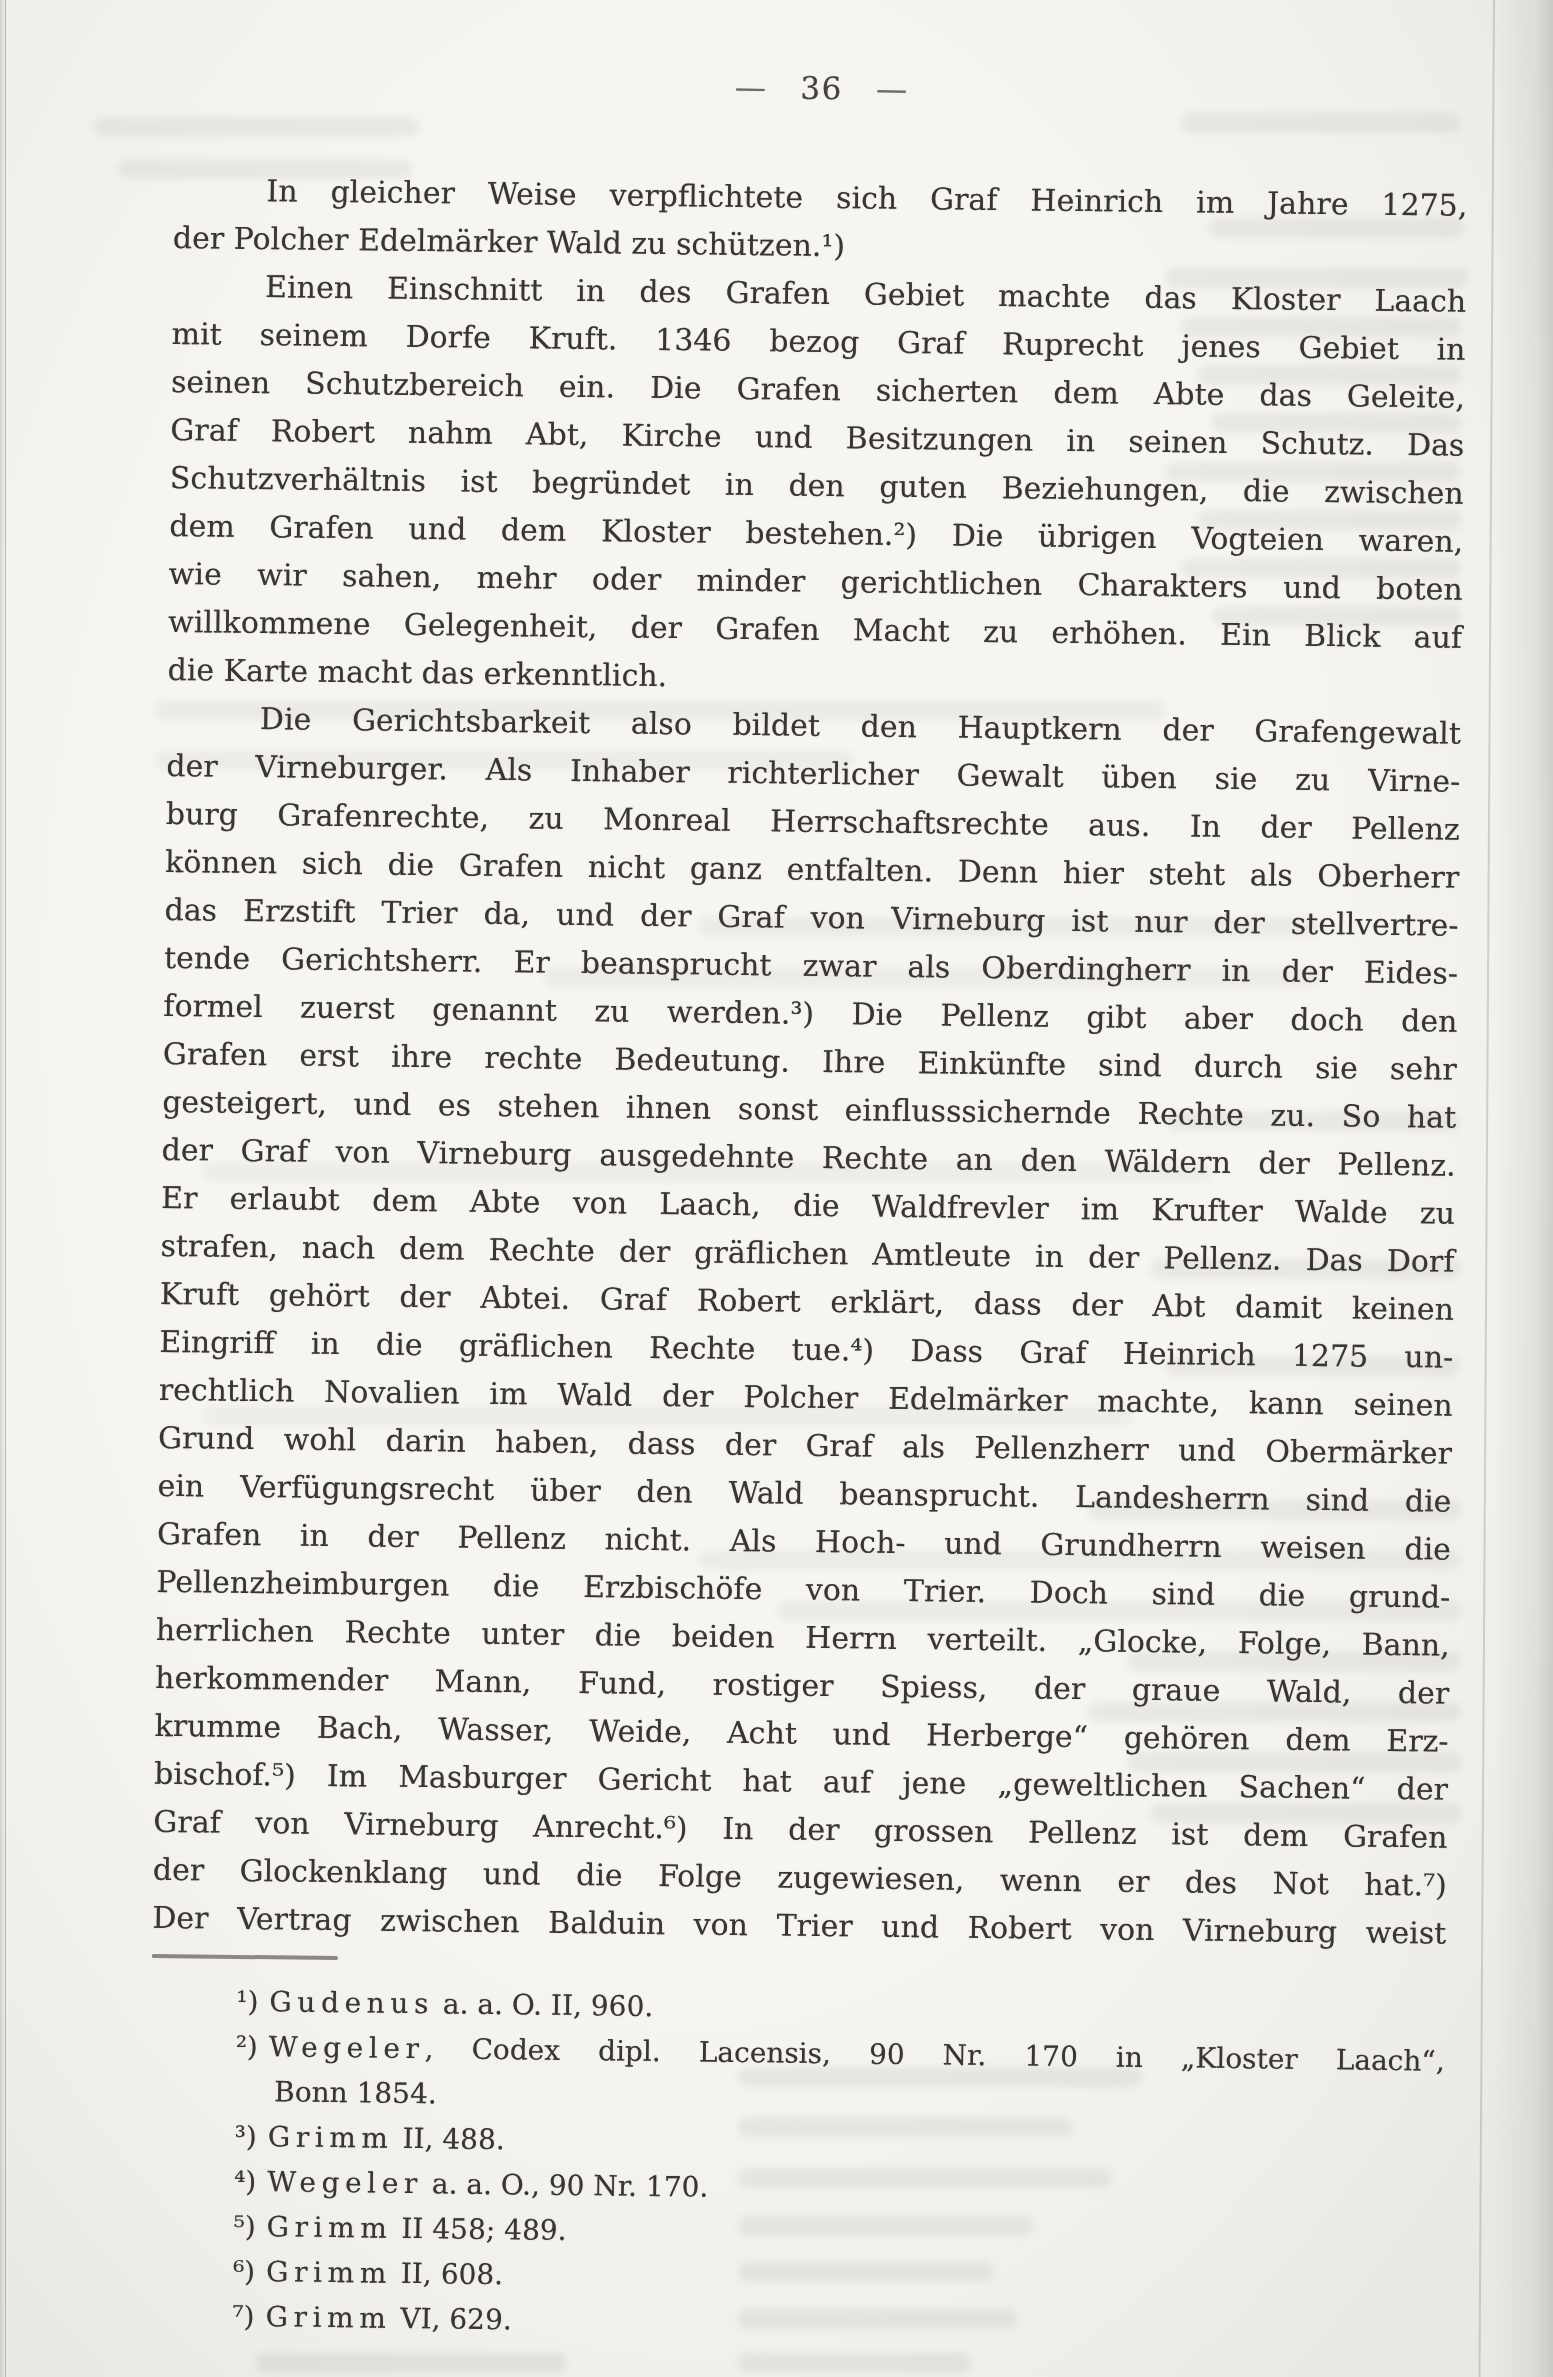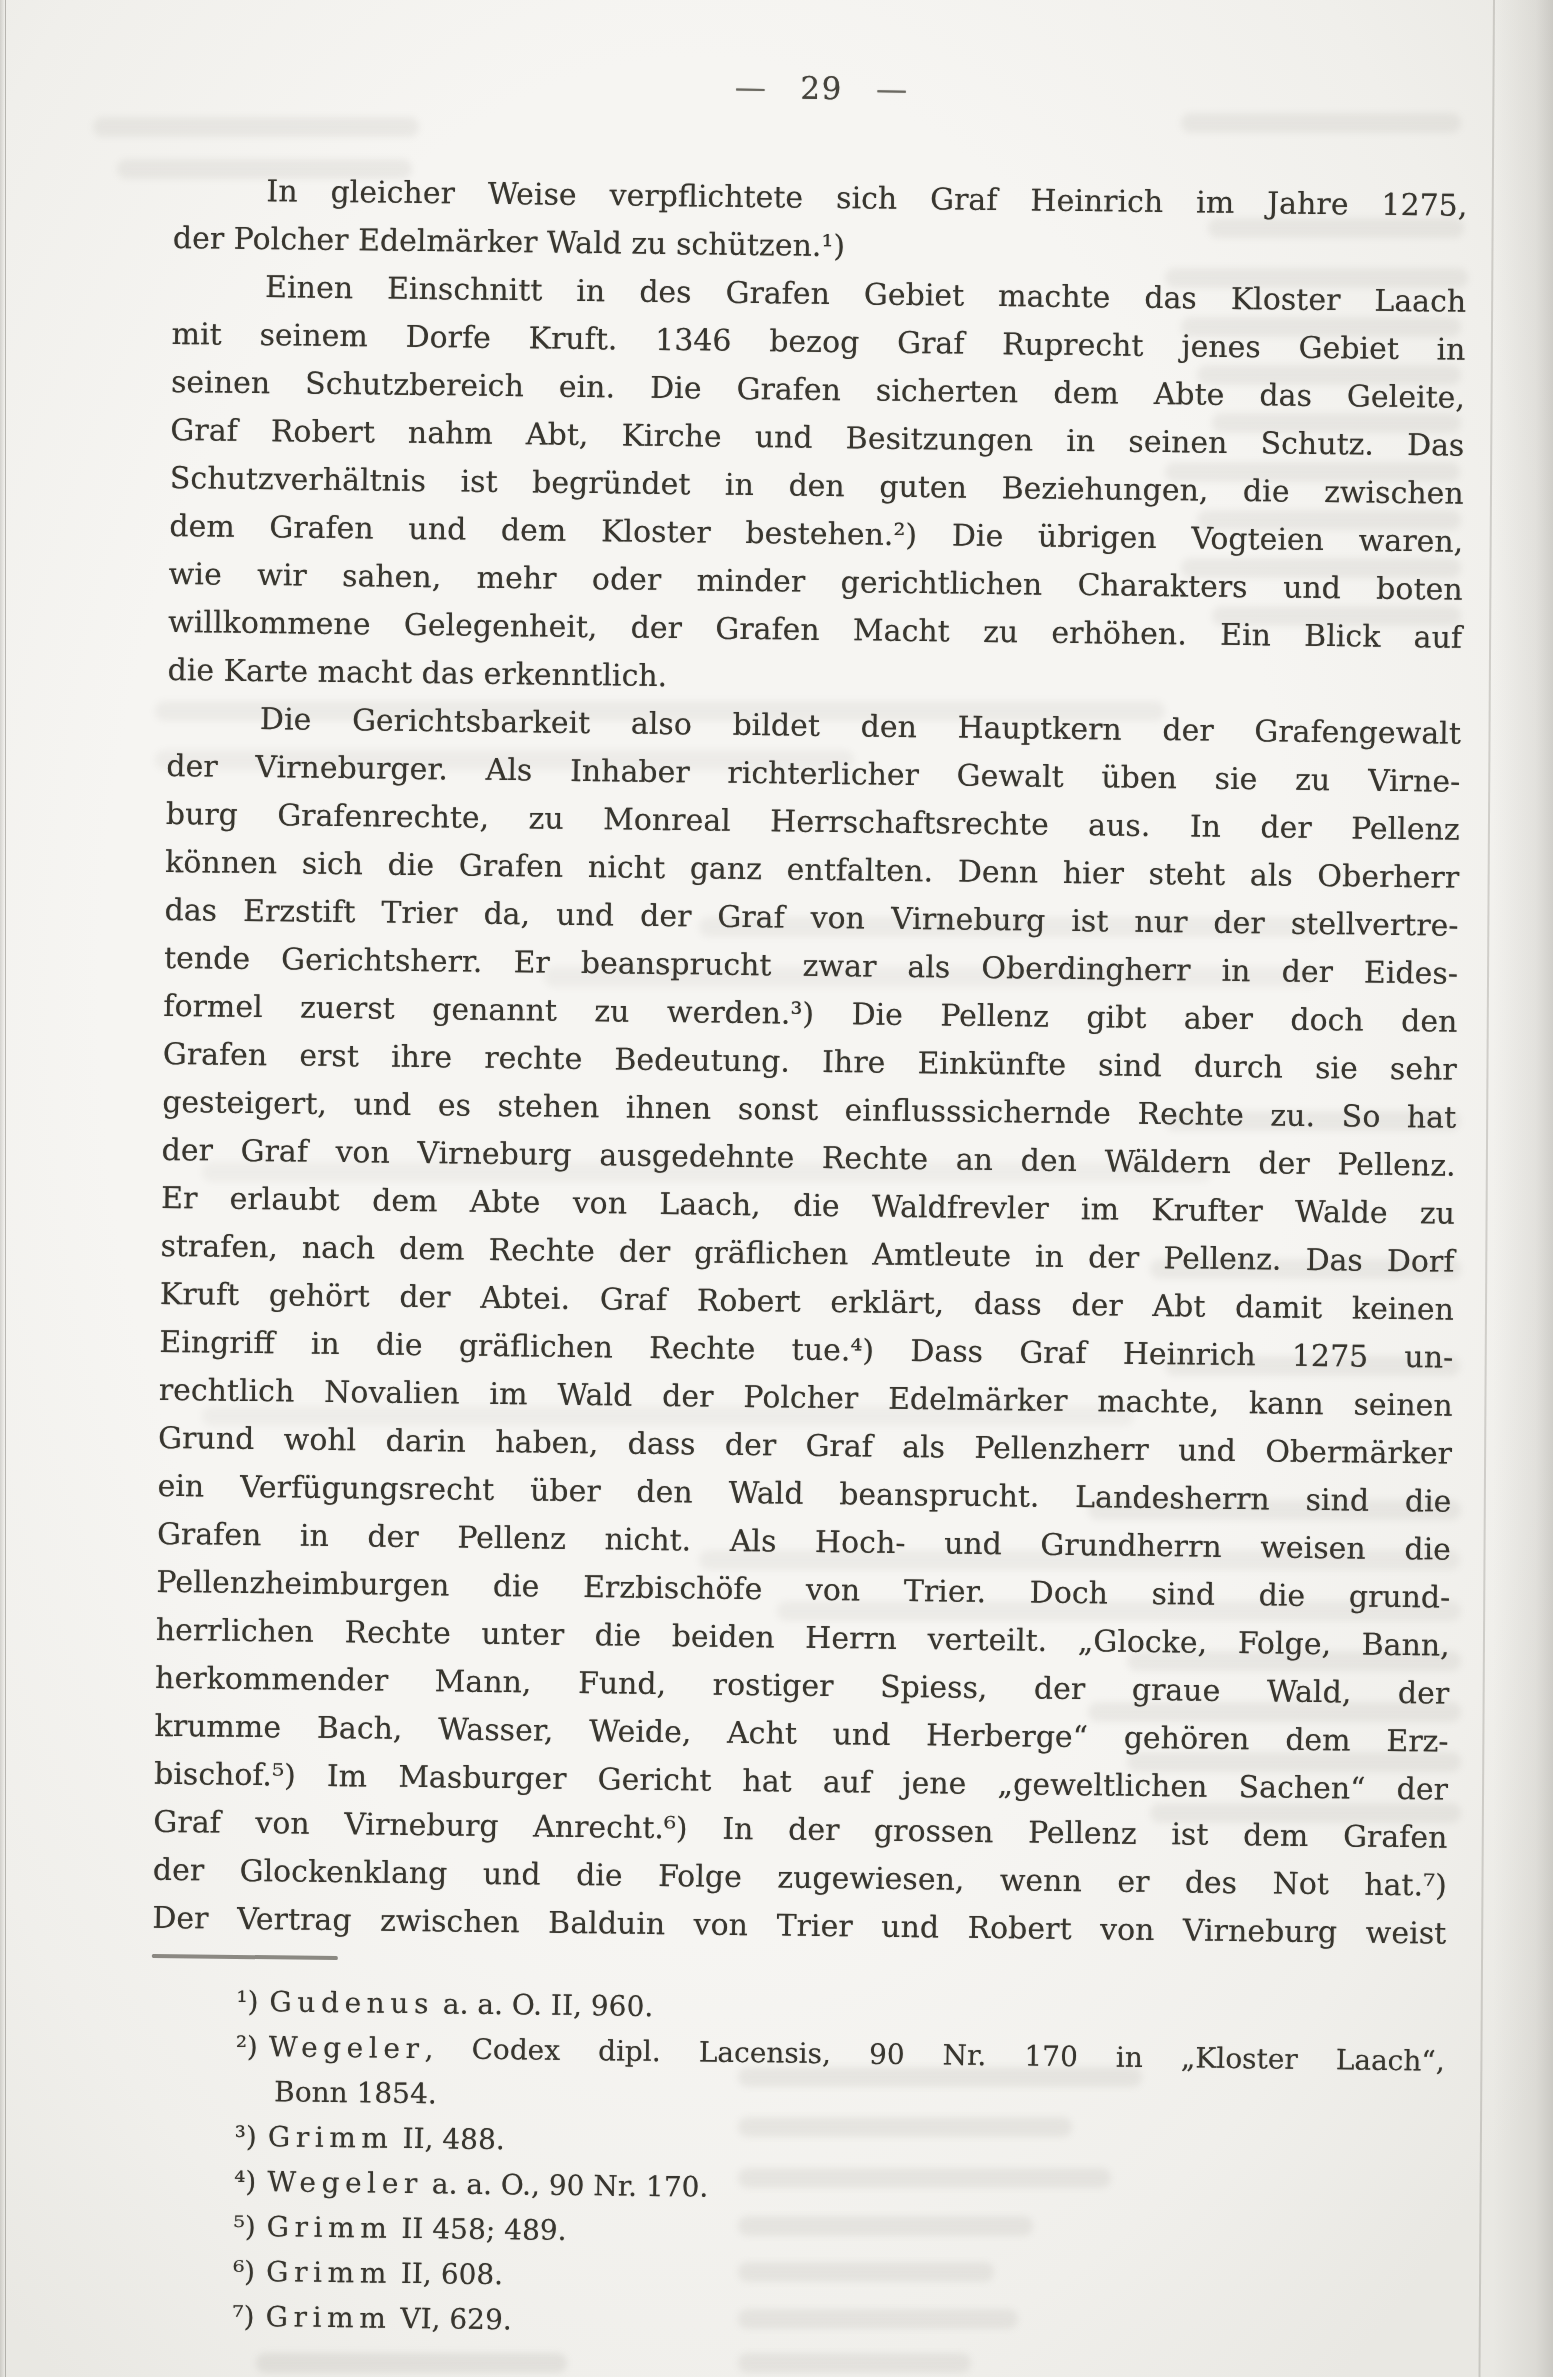--- a/index.html
+++ b/index.html
@@ -110,21 +110,21 @@
       <div class="ghost" style="top: 2168px; left: 738px; width: 373px; opacity: 0.12;"></div>
       <div class="ghost" style="top: 2216px; left: 738px; width: 295px; opacity: 0.12;"></div>
       <div class="ghost" style="top: 2262px; left: 738px; width: 256px; opacity: 0.12;"></div>
       <div class="ghost" style="top: 2309px; left: 738px; width: 280px; opacity: 0.12;"></div>
       <div class="ghost" style="top: 2353px; left: 256px; width: 311px; opacity: 0.14;"></div>
       <div class="ghost" style="top: 2353px; left: 738px; width: 233px; opacity: 0.12;"></div>
     </div>
 
   <div class="content">
     <div class="pagehead">
-      <span class="dash">—</span><span>29</span><span class="dash">—</span>
+      <span class="dash">—</span><span>36</span><span class="dash">—</span>
     </div>
 
     <div class="bodytext" id="bodytext">
         <div class="line ind">In gleicher Weise verpflichtete sich Graf Heinrich im Jahre 1275,</div>
         <div class="line nojust">der Polcher Edelmärker Wald zu schützen.¹)</div>
         <div class="line ind">Einen Einschnitt in des Grafen Gebiet machte das Kloster Laach</div>
         <div class="line">mit seinem Dorfe Kruft. 1346 bezog Graf Ruprecht jenes Gebiet in</div>
         <div class="line">seinen Schutzbereich ein. Die Grafen sicherten dem Abte das Geleite,</div>
         <div class="line">Graf Robert nahm Abt, Kirche und Besitzungen in seinen Schutz. Das</div>
         <div class="line">Schutzverhältnis ist begründet in den guten Beziehungen, die zwischen</div>

